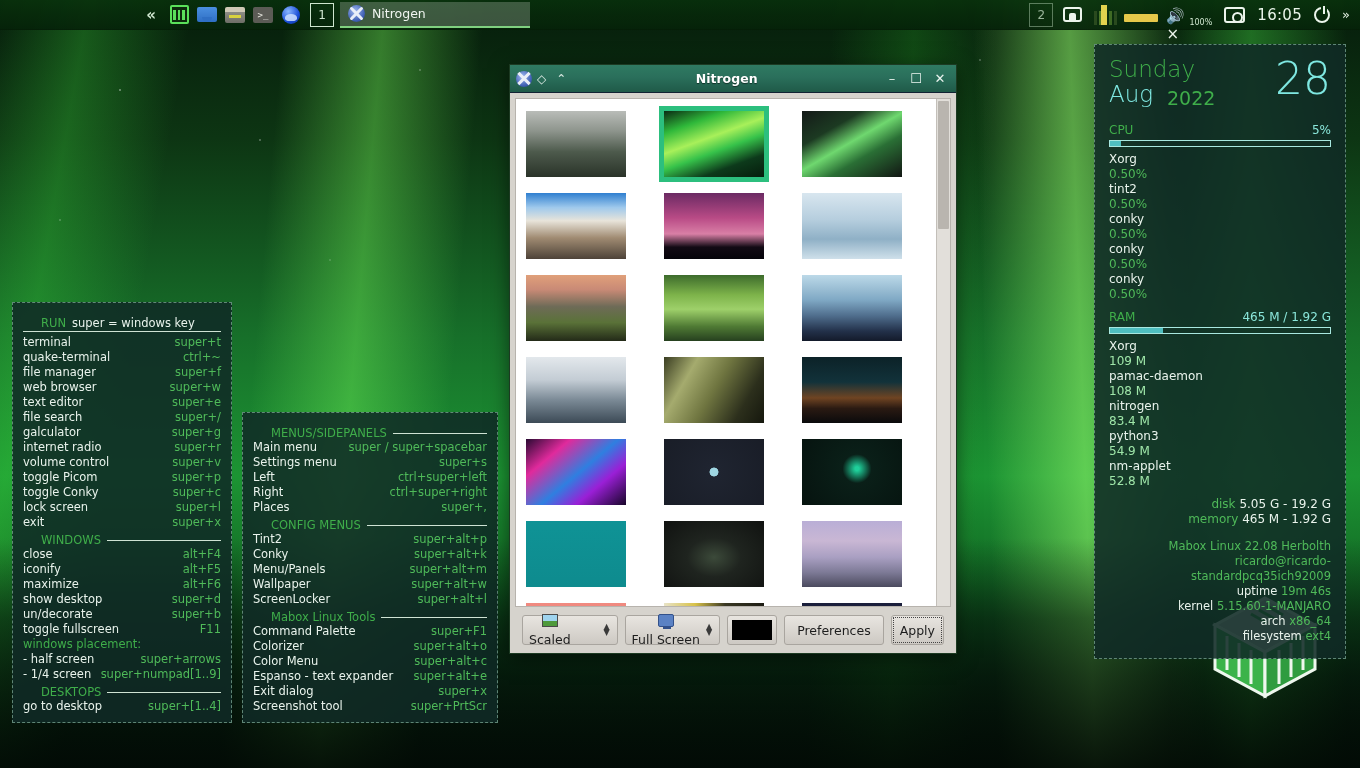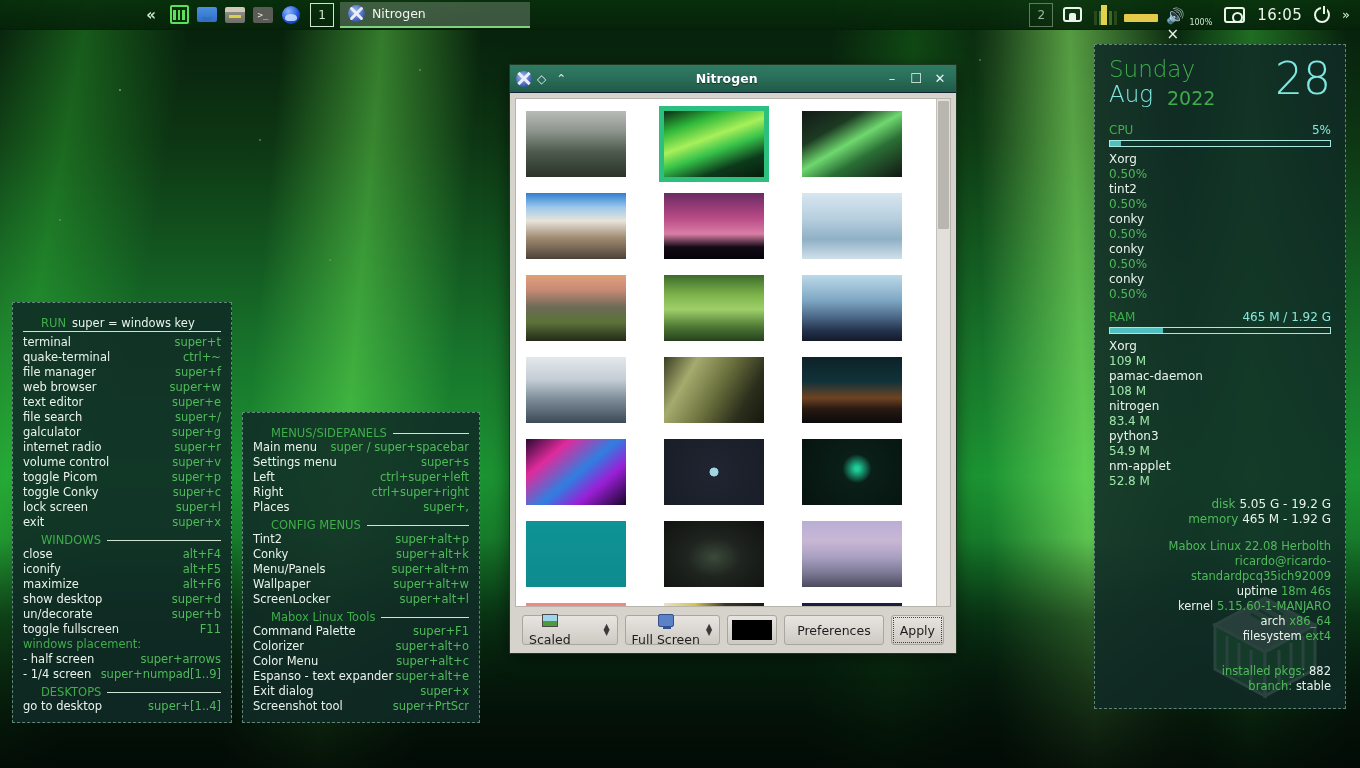--- a/index.html
+++ b/index.html
@@ -136,21 +136,21 @@
 
   
   .conky {
     position: absolute;
     background: rgba(16,42,38,.88);
     border: 1px dashed rgba(160,210,185,.55);
     font-family: "DejaVu Sans", sans-serif;
     z-index: 10;
   }
   #conky-keys { left: 12px; top: 302px; width: 220px; padding: 10px 10px 8px; }
-  #conky-menus { left: 242px; top: 412px; width: 238px; padding: 10px 10px 8px; }
+  #conky-menus { left: 242px; top: 412px; width: 256px; padding: 10px 10px 8px; }
   #conky-sys { left: 1094px; top: 44px; width: 252px; padding: 12px 14px 14px; }
 
   .kb-row { display: flex; justify-content: space-between; font-size: 11.5px; line-height: 15px; }
   .kb-row .k { color: #e9f3ec; white-space: nowrap; }
   .kb-row .v { color: #4fba59; white-space: nowrap; }
   .kb-head { display: flex; align-items: center; gap: 6px; margin-top: 3px; }
   .kb-head .t { color: #3fae4a; font-size: 11.5px; white-space: nowrap; margin-left: 18px; }
   .kb-head .line { flex: 1; height: 1px; background: #cfe3d4; }
   .kb-head .r { color: #e9f3ec; font-size: 11.5px; }
   .kb-sub { color: #3fae4a; font-size: 11.5px; line-height: 15px; }
@@ -584,35 +584,29 @@
       <div><span class="lbl">disk</span>
            <span>5.05 G - 19.2 G</span></div>
       <div><span class="lbl">memory</span>
            <span>465 M - 1.92 G</span></div>
     </div>
 
     <div class="sys-info">
       <div>Mabox Linux 22.08 Herbolth</div>
       <div>ricardo@ricardo-standardpcq35ich92009</div>
       <div><span class="w">uptime</span>
-           <span>18m 46s</span></div>
+           <span>19m 46s</span></div>
       <div><span class="w">kernel</span>
            <span>5.15.60-1-MANJARO</span></div>
       <div><span class="w">arch</span>
            <span>x86_64</span></div>
       <div><span class="w">filesystem</span>
            <span>ext4</span></div>
     </div>
 
-    <div class="sys-pkgs">
-      <div><span>installed pkgs:</span>
-           <span class="w">882</span></div>
-      <div><span>branch:</span>
-           <span class="w">stable</span></div>
-    </div>
   </div>
 
   <div id="nitrogen">
     <div id="titlebar">
       <span class="tb-ico"></span>
       <span class="tb-btn">◇</span>
       <span class="tb-btn">⌃</span>
       <span class="tb-title">Nitrogen</span>
       <span class="tb-ctrl">
         <span>–</span>

